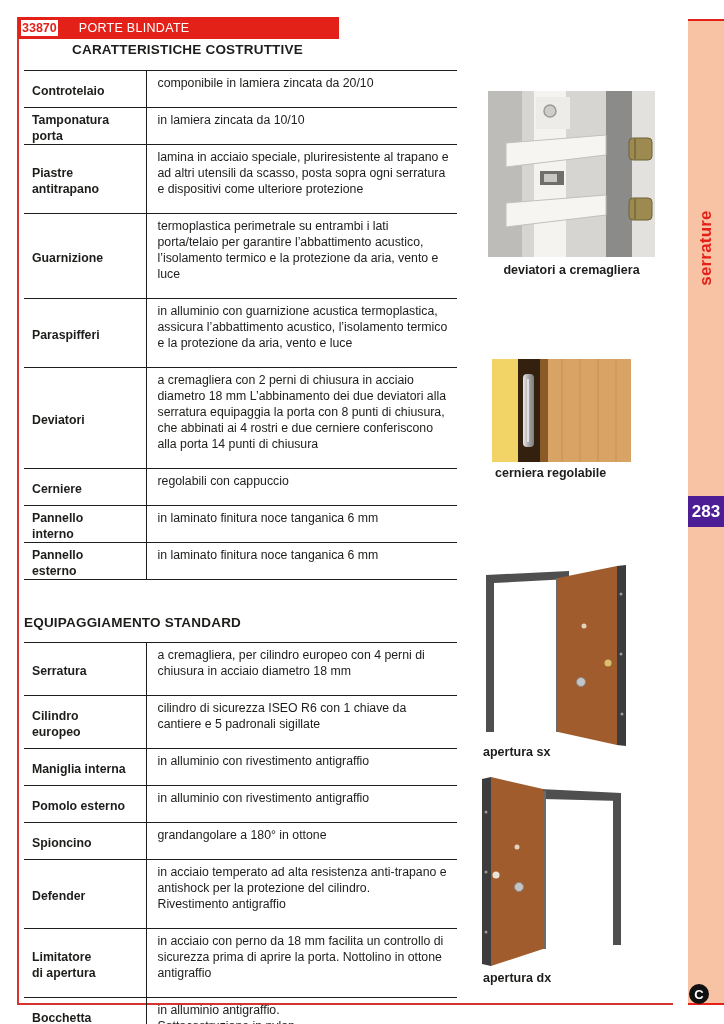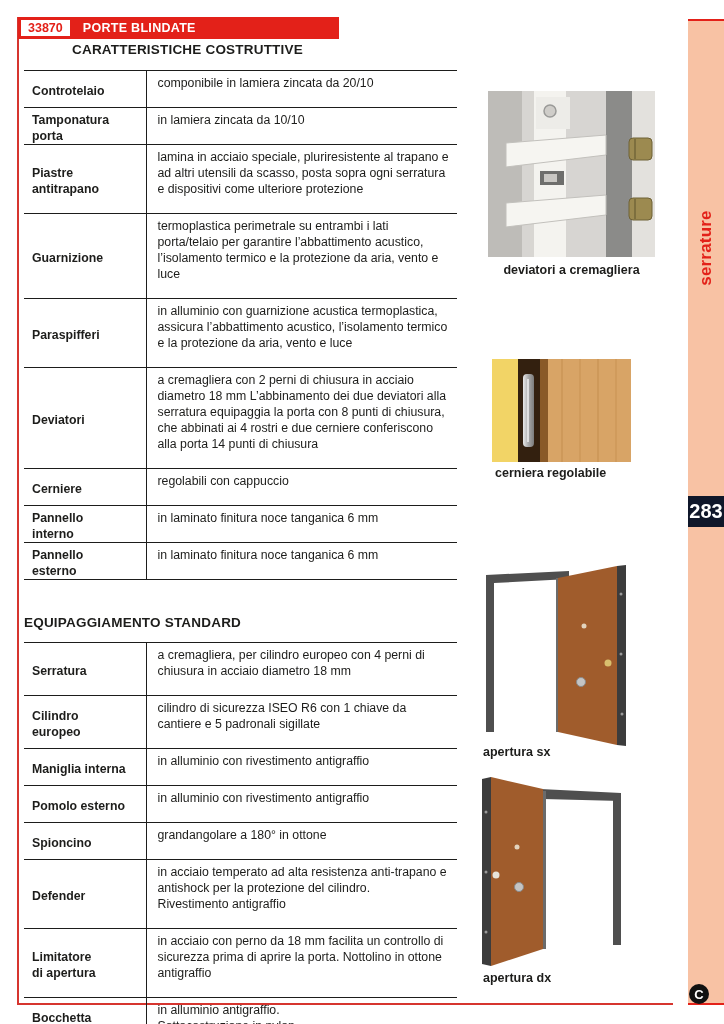--- a/index.html
+++ b/index.html
@@ -7,23 +7,23 @@
               font-family:"Liberation Sans", sans-serif; color:#1d1d1b; }
   .page { position:relative; width:724px; height:1024px; background:#fff; }
 
   
   .left-border  { position:absolute; left:17px; top:17px;  width:2px;  height:988px; background:#d6352f; }
   .bottom-border{ position:absolute; left:17px; top:1003px; width:656px; height:2px; background:#d6352f; }
 
   
   .header-bar { position:absolute; left:18px; top:17px; width:321px; height:22px;
                 background:#e32119; display:flex; align-items:center; }
-  .code-box { background:#ffffff; margin-left:3px; padding:1px 7px; font-weight:bold;
+  .code-box { background:#ffffff; margin-left:3px; padding:1px 1px; font-weight:bold;
               font-size:12.5px; color:#e32119; line-height:14px; }
-  .header-title { color:#ffffff; font-weight:bold; font-size:12.5px; margin-left:13px; letter-spacing:.3px; }
+  .header-title { color:#ffffff; font-weight:normal; font-size:12.5px; margin-left:21px; letter-spacing:.3px; }
 
   .sec-heading { position:absolute; left:24px; font-size:13.5px; font-weight:bold; letter-spacing:.2px; }
   .sec1-heading { top:42px;margin-left:48px; }
   .sec2-heading { top:615px; }
 
   
   table.spec-table { position:absolute; left:24px; width:433px; border-collapse:collapse; table-layout:fixed; }
   .t1 { top:70px; }
   .t2 { top:642px; }
   .spec-table td { border-top:1.5px solid #1d1d1b; vertical-align:middle;
@@ -34,21 +34,21 @@
   .spec-table td.val { padding:4px 6px 16px 11px; white-space:pre-line; }
 
   
   .side-tab { position:absolute; left:688px; top:19px; width:36px; height:986px;
               background:#f8c2a4; border-top:2px solid #e32119; border-bottom:2px solid #e32119; }
   .side-tab-label-wrap { position:absolute; left:688px; top:188px; width:36px; height:120px;
               display:flex; align-items:center; justify-content:center; }
   .side-tab-label { transform:rotate(-90deg); white-space:nowrap; color:#e32119;
               font-weight:bold; font-size:17px; letter-spacing:.2px; }
   .page-number { position:absolute; left:688px; top:496px; width:36px; height:31px;
-              background:#0f172a; color:#fff; font-weight:bold; font-size:20px;
+              background:#4c1d95; color:#fff; font-weight:bold; font-size:17px;
               display:flex; align-items:center; justify-content:center; }
   .logo { position:absolute; left:689px; top:984px; width:20px; height:20px; border-radius:50%;
           background:#111; color:#fff; font-weight:bold; font-size:13px;
           display:flex; align-items:center; justify-content:center; }
 
   
   .fig { position:absolute; }
   .fig svg { display:block; }
   .fig-caption { position:absolute; font-weight:bold; font-size:12.5px; color:#1d1d1b; }
   .cap1 { left:488px; top:263px; width:167px; text-align:center; }

